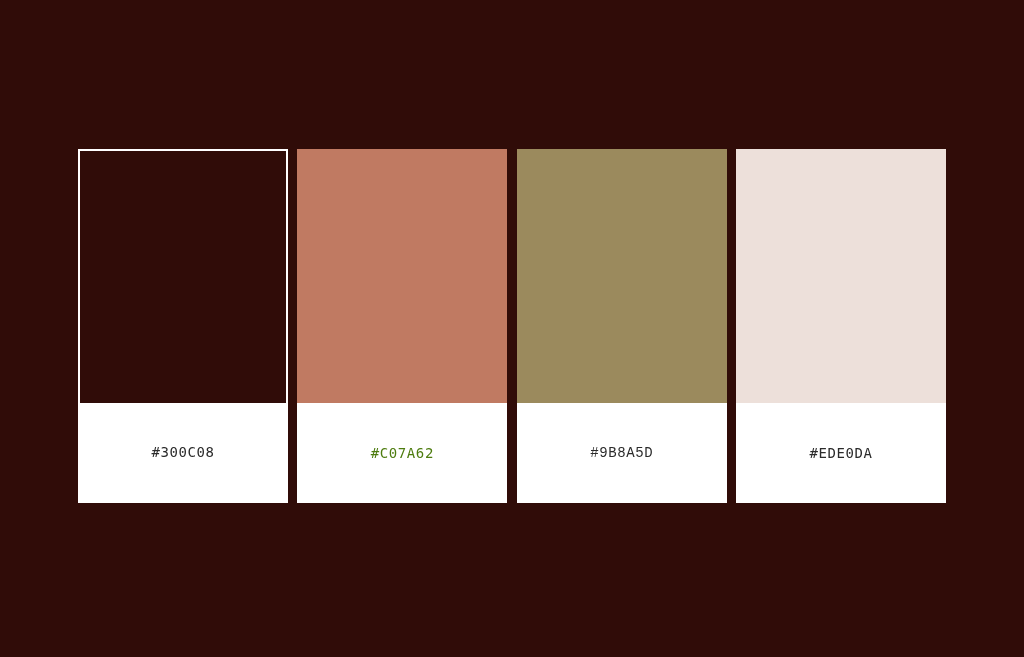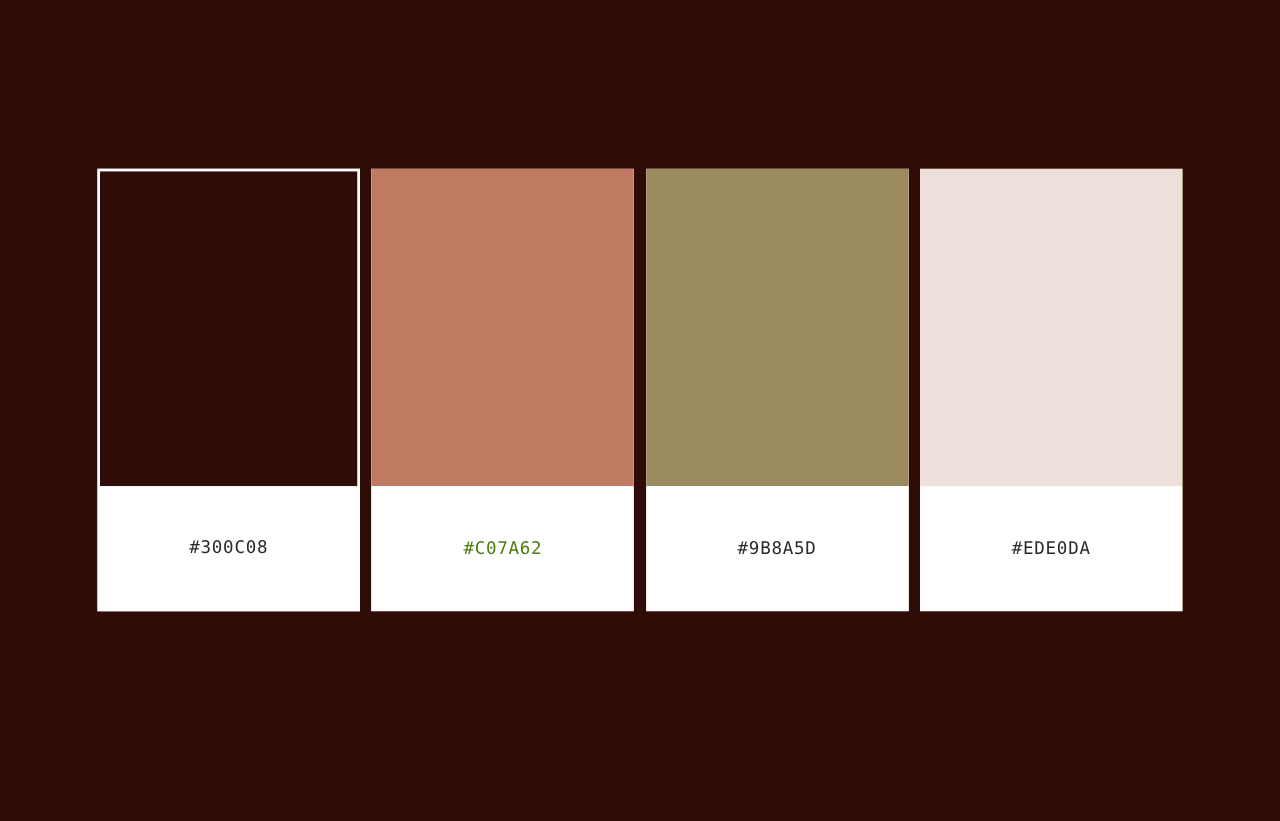--- a/index.html
+++ b/index.html
@@ -18,21 +18,21 @@
     position: relative;
     width: 1024px;
     height: 657px;
     background: #300C08;
     box-sizing: border-box;
   }
 
   #swatch-row {
     position: absolute;
     left: 78px;
-    top: 135px;
+    top: 149px;
     width: 868px;
     height: 354px;
     display: flex;
     flex-direction: row;
     justify-content: space-between;
     align-items: stretch;
   }
 
   .swatch-card {
     width: 210px;
@@ -96,25 +96,25 @@
     <div class="swatch-card" style="background: rgb(255, 255, 255);">
       <div class="swatch-color" style="background: rgb(192, 122, 98);"></div>
       <div class="swatch-label-area">
         <span class="swatch-label" style="color: #4d7c0f;">#C07A62</span>
       </div>
     </div>
 
     <div class="swatch-card" style="background: rgb(255, 255, 255);">
       <div class="swatch-color" style="background: rgb(155, 138, 93);"></div>
       <div class="swatch-label-area">
-        <span class="swatch-label" style="color: rgb(43, 43, 43);">#9B8A5D</span>
+        <span class="swatch-label" style="color: rgb(43, 43, 43); font-family: Liberation Mono, monospace;">#9B8A5D</span>
       </div>
     </div>
 
-    <div class="swatch-card" style="background: #fef9c3; justify-content: flex-end;">
+    <div class="swatch-card" style="background: #5eead4; justify-content: flex-end;">
       <div class="swatch-color" style="background: rgb(237, 224, 218);"></div>
       <div class="swatch-label-area">
         <span class="swatch-label" style="color: rgb(43, 43, 43);">#EDE0DA</span>
       </div>
     </div>
 
   </div>
 </div>
 
 </body></html>

